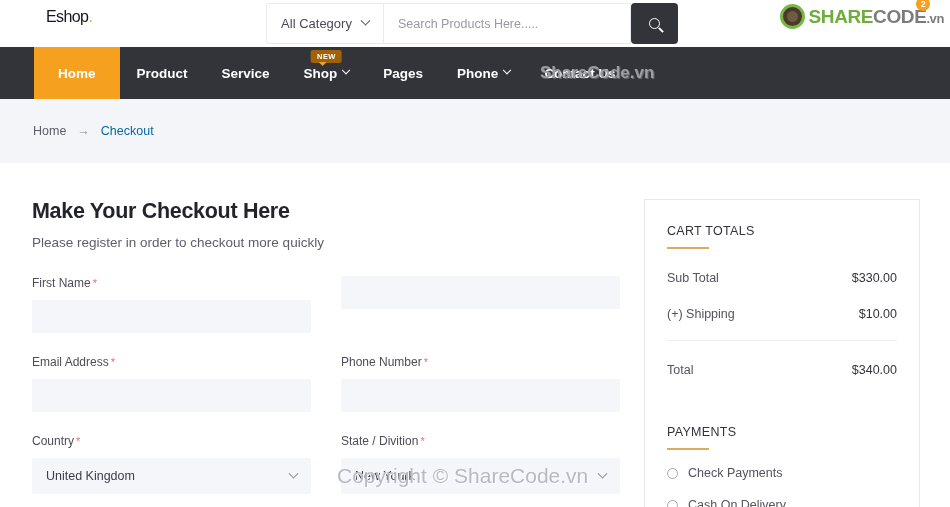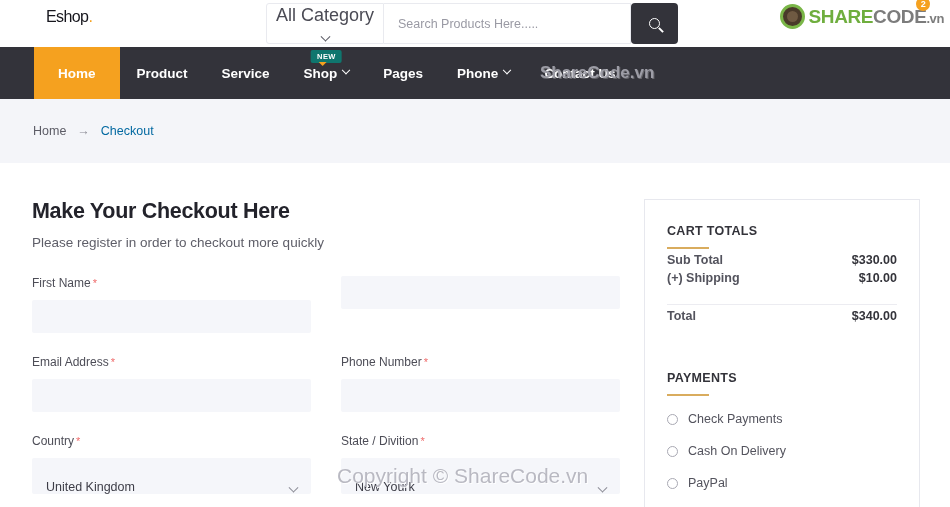--- a/index.html
+++ b/index.html
@@ -31,24 +31,23 @@
     position: absolute; left: 266px; top: 3px;
     height: 41px; width: 412px;
     display: flex; align-items: stretch;
   }
   .cat-select {
     width: 118px;
     border: 1px solid #e9eaef;
     background: #fff;
     display: flex; align-items: center; justify-content: center;
     gap: 10px;
-    font-size: 18px; color: #4b4b55;
+    font-size: 13px; color: #4b4b55;
     cursor: pointer;
     border-radius: 3px 0 0 3px;
-    flex-direction: column;
   }
   .chev {
     display: inline-block; width: 7px; height: 7px;
     border-right: 1.6px solid #55555f; border-bottom: 1.6px solid #55555f;
     transform: rotate(45deg) translate(-2px,-2px);
   }
   .search-field {
     flex: 1;
     border: 1px solid #e9eaef; border-left: none;
     background: #fff;
@@ -121,21 +120,21 @@
   }
   .nav-item.active { background: #f5a11f; padding: 0 24px; }
   .nav-caret {
     display: inline-block; margin-left: 6px;
     width: 6px; height: 6px;
     border-right: 1.6px solid #fff; border-bottom: 1.6px solid #fff;
     transform: rotate(45deg) translate(-2px,-2px);
   }
   .new-badge {
     position: absolute; top: 3px; left: 50%; transform: translateX(-50%);
-    background: #0f766e; color: #fff;
+    background: #a16207; color: #fff;
     font-size: 7.5px; font-weight: 700; letter-spacing: .4px;
     padding: 2px 6px; border-radius: 2px;
   }
   .new-badge::after {
     content: ""; position: absolute;
     left: 8px; bottom: -3px;
     border-left: 4px solid transparent;
     border-right: 4px solid transparent;
     border-top: 4px solid #f5a11f;
   }
@@ -171,42 +170,41 @@
   .finput {
     width: 100%; height: 33px;
     background: #f5f6fa; border: none; border-radius: 2px;
     padding: 0 12px; font-size: 12.5px; color: #3a3a44;
     font-family: "Liberation Sans", sans-serif; outline: none;
   }
   .fselect {
     width: 100%; height: 36px;
     background: #f5f6fa; border: none; border-radius: 2px;
     padding: 0 14px; font-size: 12.5px; color: #3d3d47;
-    display: flex; align-items: flex-end; justify-content: space-between;
+    display: flex; align-items: center; justify-content: space-between;
     cursor: pointer;
   }
   .fselect .chev { border-color: #8a8a94; border-width: 1.4px; }
 
   
   .panel {
     border: 1px solid #e7e8ee;
     background: #fff;
     padding: 24px 22px 20px 22px;
   }
   .panel-title {
-    font-size: 12.5px; font-weight: 700; letter-spacing: .3px;
+    font-size: 12.5px; font-weight: 400; letter-spacing: .3px;
     color: #33333a; text-transform: uppercase;
   }
   .panel-rule { width: 42px; height: 2px; background: #d9ac5e; margin-top: 9px; }
 
   .trow {
     display: flex; justify-content: space-between; align-items: baseline;
     font-size: 12.5px; color: #53535d;
-    margin-top: 4px;
-    font-weight: bold;
+    margin-top: 22px;
   }
   .trow .amt { color: #33333a; }
   .tdivider { height: 1px; background: #ececf1; margin-top: 19px; }
   .trow.total { color: #53535d; }
 
   .pay-head { margin-top: 48px; }
   .pay-list { margin-top: 16px; }
   .pay-item {
     display: flex; align-items: center; gap: 10px;
     font-size: 12.5px; color: #53535d;

